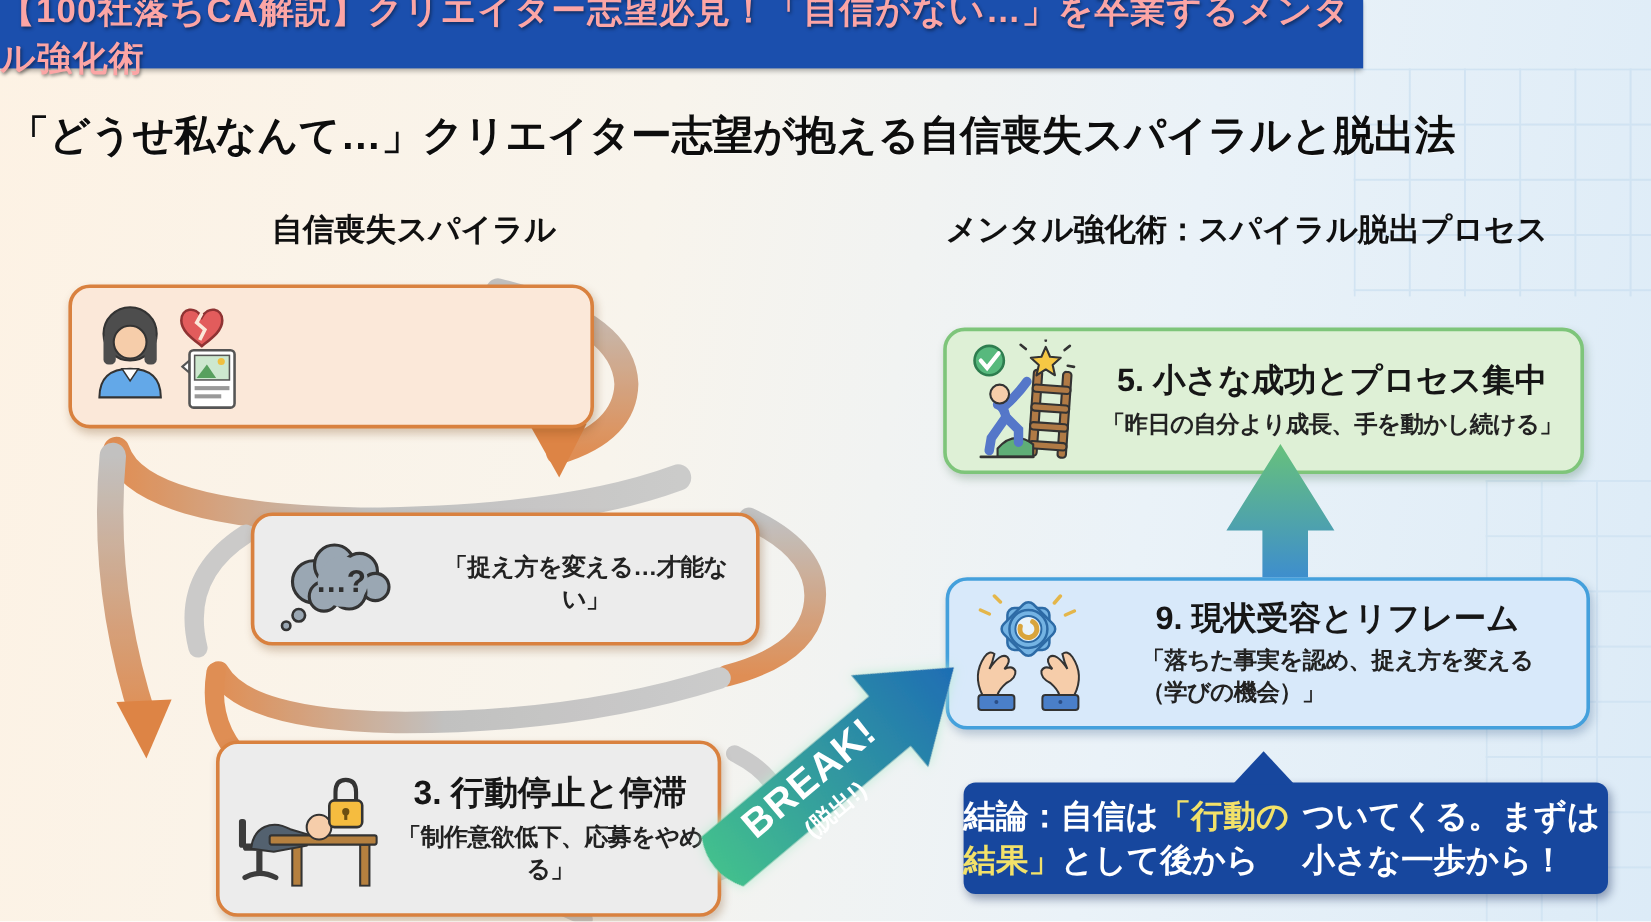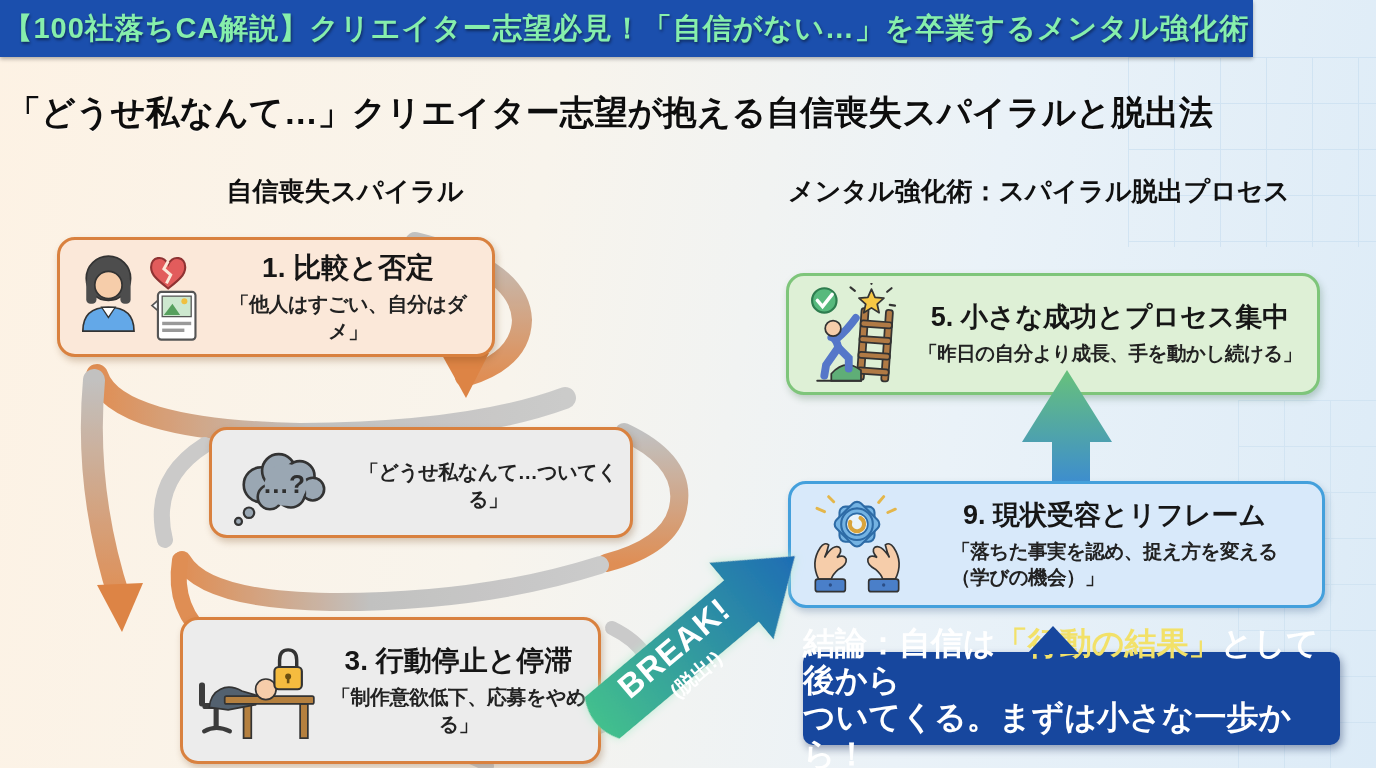--- a/index.html
+++ b/index.html
@@ -8,22 +8,22 @@
   .canvas { position:relative; width:1376px; height:768px;
     background:linear-gradient(100deg,#fdf2e4 0%,#f8f4ec 38%,#eaf2f8 68%,#dcebf7 100%); }
 
   .grid { position:absolute; z-index:0; opacity:.55;
     background-image:linear-gradient(#c3dbee 1.5px,transparent 1.5px),
                      linear-gradient(90deg,#c3dbee 1.5px,transparent 1.5px);
     background-size:46px 46px; }
   .grid-tr { left:1128px; top:57px; width:248px; height:190px; }
   .grid-br { left:1238px; top:400px; width:138px; height:368px; opacity:.45; }
 
-  .topbar { position:absolute; left:0; top:0; width:1253px; height:57px; z-index:4;
-    background:#1b4fad; color:#86efac; display:flex; align-items:center; justify-content:center;
+  .topbar { position:absolute; left:0; top:0; width:1136px; height:57px; z-index:4;
+    background:#1b4fad; color:#fca5a5; display:flex; align-items:center; justify-content:center;
     font-size:29px; letter-spacing:1px; text-shadow:1px 2px 3px rgba(0,0,0,.45);
     box-shadow:0 2px 4px rgba(0,0,0,.3); }
 
   .main-title { position:absolute; left:0; top:90px; width:1220px; text-align:center; z-index:2;
     font-size:34px; color:#0d0d0d; letter-spacing:0; text-shadow:0 1px 0 rgba(255,255,255,.6); }
 
   .col-head { position:absolute; z-index:2; font-size:26px; color:#101010; text-align:center; }
   .col-head.left  { left:95px;  top:174px; width:500px; }
   .col-head.right { left:758px; top:174px; width:562px; }
 
@@ -48,22 +48,22 @@
   .step5 .t, .step4 .t { font-size:27px; }
   .step5 .q, .step4 .q { font-size:19.5px; }
   .q2block { display:inline-block; text-align:left; margin-top:5px; font-size:19.5px;
     color:#222; letter-spacing:-0.5px; line-height:1.35; }
 
   .uparrow { position:absolute; left:1000px; top:362px; z-index:2; pointer-events:none; }
   .break   { position:absolute; left:552px;  top:512px; z-index:2; pointer-events:none; }
   svg text { font-family:"Liberation Sans", sans-serif; font-weight:bold; }
 
   .conclusion { position:absolute; left:803px; top:652px; width:537px; height:93px; z-index:3;
-    background:#17479e; border-radius:10px; color:#fff; display:flex; flex-direction:column;
-    align-items:center; justify-content:center; font-size:32px; line-height:37px;
+    background:#17479e; border-radius:10px; color:#fff; display:flex; 
+    align-items:center; justify-content:center; font-size:27px; line-height:37px;
     box-shadow:2px 4px 8px rgba(10,30,80,.4); }
   .conclusion::before { content:""; position:absolute; left:224px; top:-26px;
     border-left:26px solid transparent; border-right:26px solid transparent;
     border-bottom:28px solid #17479e; }
   .conclusion .hl { color:#f2e169; }
 </style>
 </head>
 <body>
 
 <div class="canvas">
@@ -124,43 +124,39 @@
       <g transform="translate(96,50)">
         <polygon points="-7,16 0,10 0,22" fill="#fff" stroke="#555" stroke-width="2"></polygon>
         <rect x="0" y="0" width="44" height="56" rx="4" fill="#fff" stroke="#555" stroke-width="2.5"></rect>
         <rect x="5" y="5" width="34" height="24" fill="#cde8cf" stroke="#555" stroke-width="1.5"></rect>
         <polygon points="7,27 17,14 26,27" fill="#57a05e"></polygon>
         <circle cx="31" cy="11" r="3.5" fill="#f0c040"></circle>
         <rect x="5" y="35" width="34" height="4" fill="#999"></rect>
         <rect x="5" y="43" width="26" height="4" fill="#999"></rect>
       </g>
     </svg>
-    <div class="txt">
-      <div class="t">1. 比較と否定</div>
-      <div class="q">「他人はすごい、自分はダメ」</div>
-    </div>
   </div>
 
   <div class="step step2 graybox">
     <svg class="ic" width="118" height="88" viewBox="0 0 135 100">
       <g fill="#9aa7b3" stroke="#333" stroke-width="3">
         <circle cx="38" cy="52" r="20"></circle>
           <circle cx="58" cy="36" r="19"></circle>
         <circle cx="82" cy="42" r="17"></circle>
           <circle cx="97" cy="57" r="13"></circle>
         <circle cx="72" cy="62" r="16"></circle>
           <circle cx="48" cy="66" r="14"></circle>
       </g>
       <circle cx="66" cy="52" r="24" fill="#9aa7b3"></circle>
       <text x="64" y="62" font-size="30" fill="#2f2f2f" text-anchor="middle">…?</text>
       <circle cx="24" cy="84" r="6" fill="#9aa7b3" stroke="#333" stroke-width="2.5"></circle>
       <circle cx="12" cy="94" r="4" fill="#9aa7b3" stroke="#333" stroke-width="2.5"></circle>
     </svg>
     <div class="txt">
-      <div class="q">「どうせ私なんて…ついてくる」</div>
+      <div class="q">「捉え方を変える…才能ない」</div>
     </div>
   </div>
 
   <div class="step step3 graybox">
     <svg class="ic" width="120" height="96" viewBox="0 0 140 112">
       <g fill="#3c3c3c">
         <rect x="0" y="46" width="7" height="28" rx="3"></rect>
         <rect x="4" y="70" width="34" height="7" rx="3"></rect>
         <rect x="17" y="77" width="6" height="22"></rect>
         <path d="M6 103 Q20 95 36 103" stroke="#3c3c3c" stroke-width="5" fill="none" stroke-linecap="round"></path>

